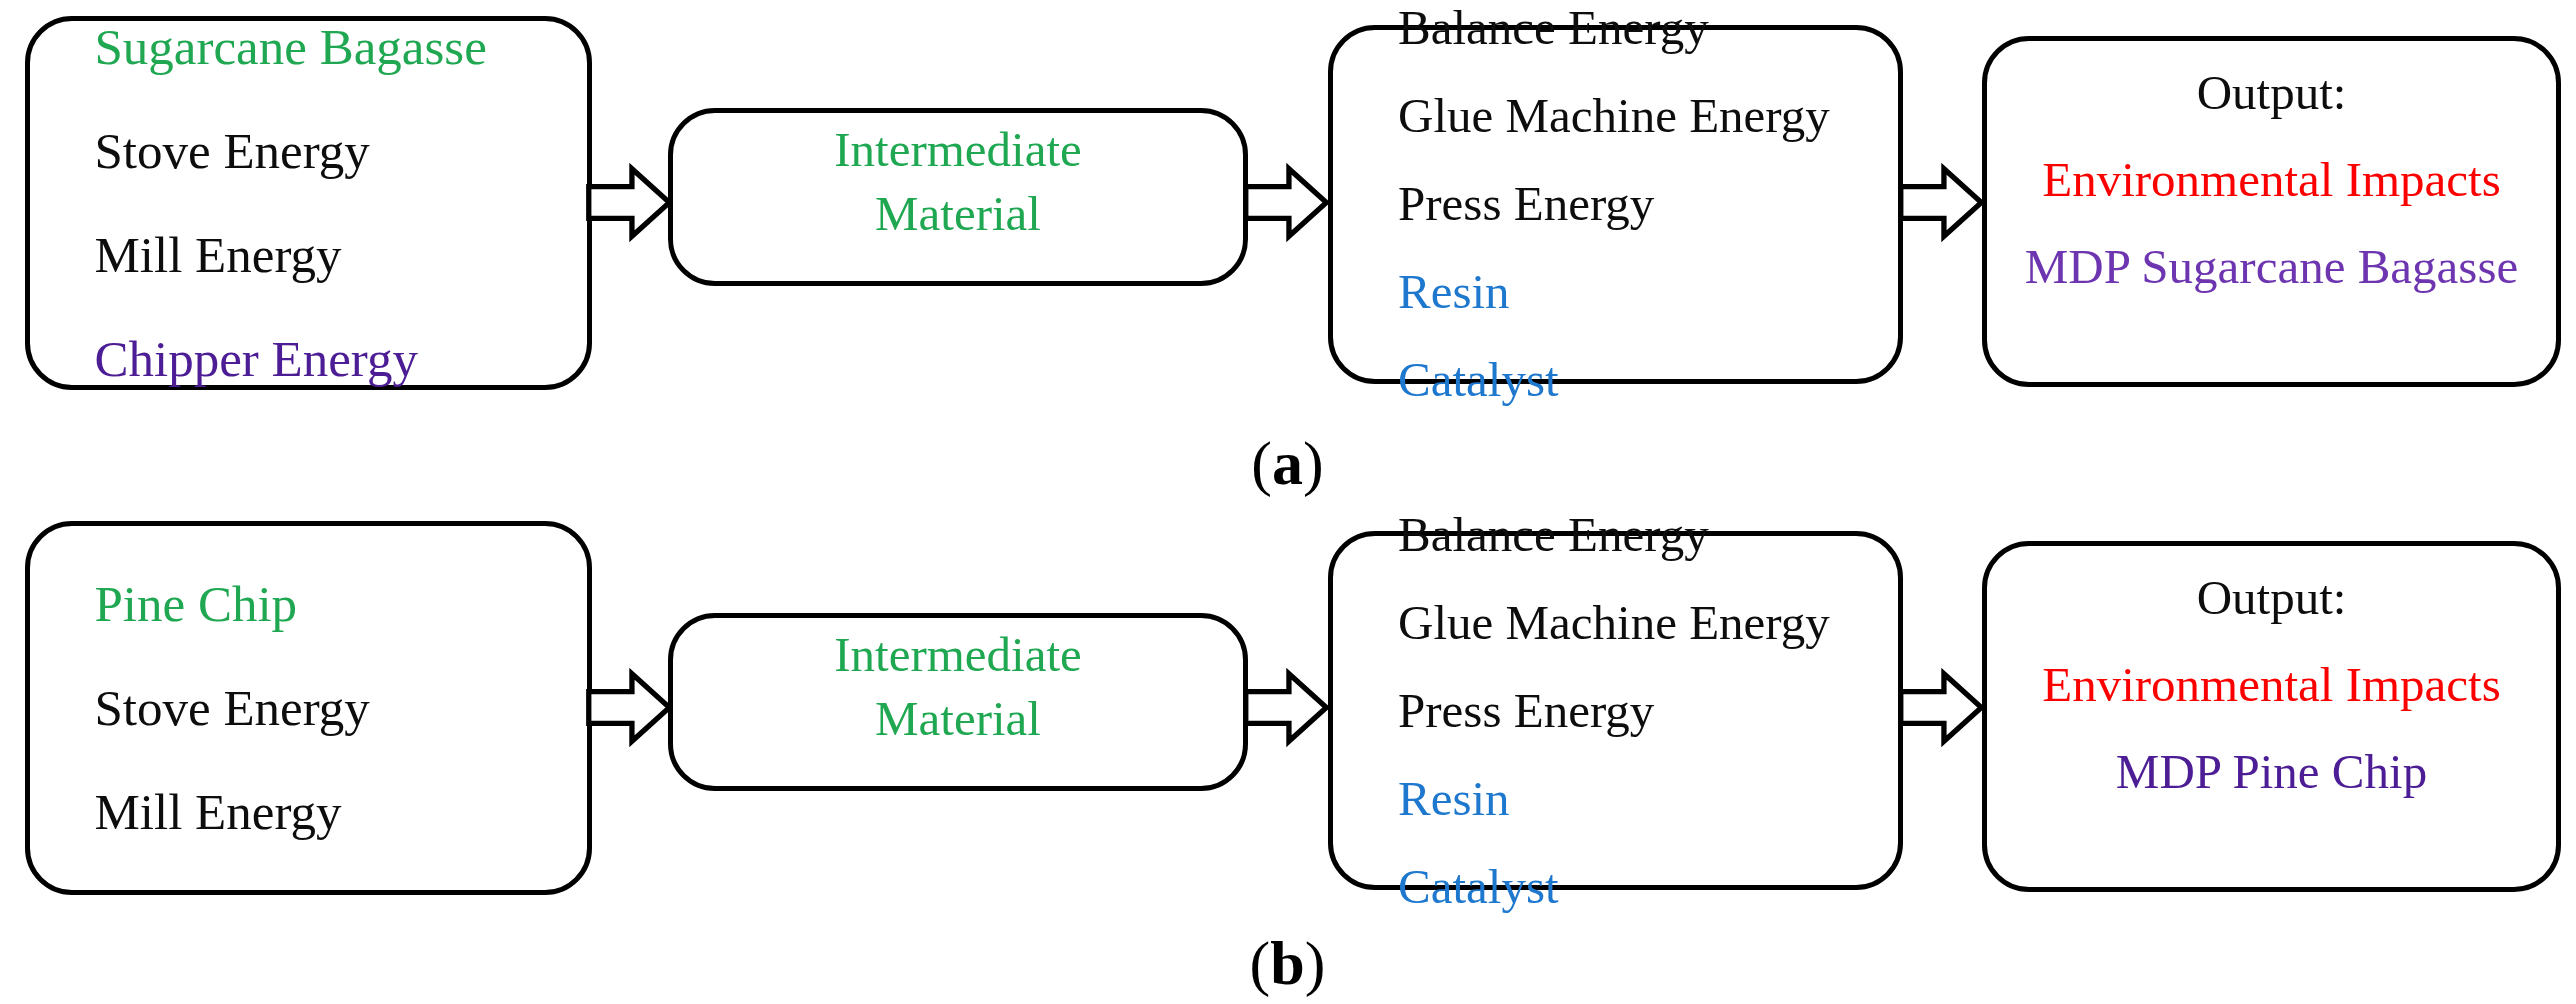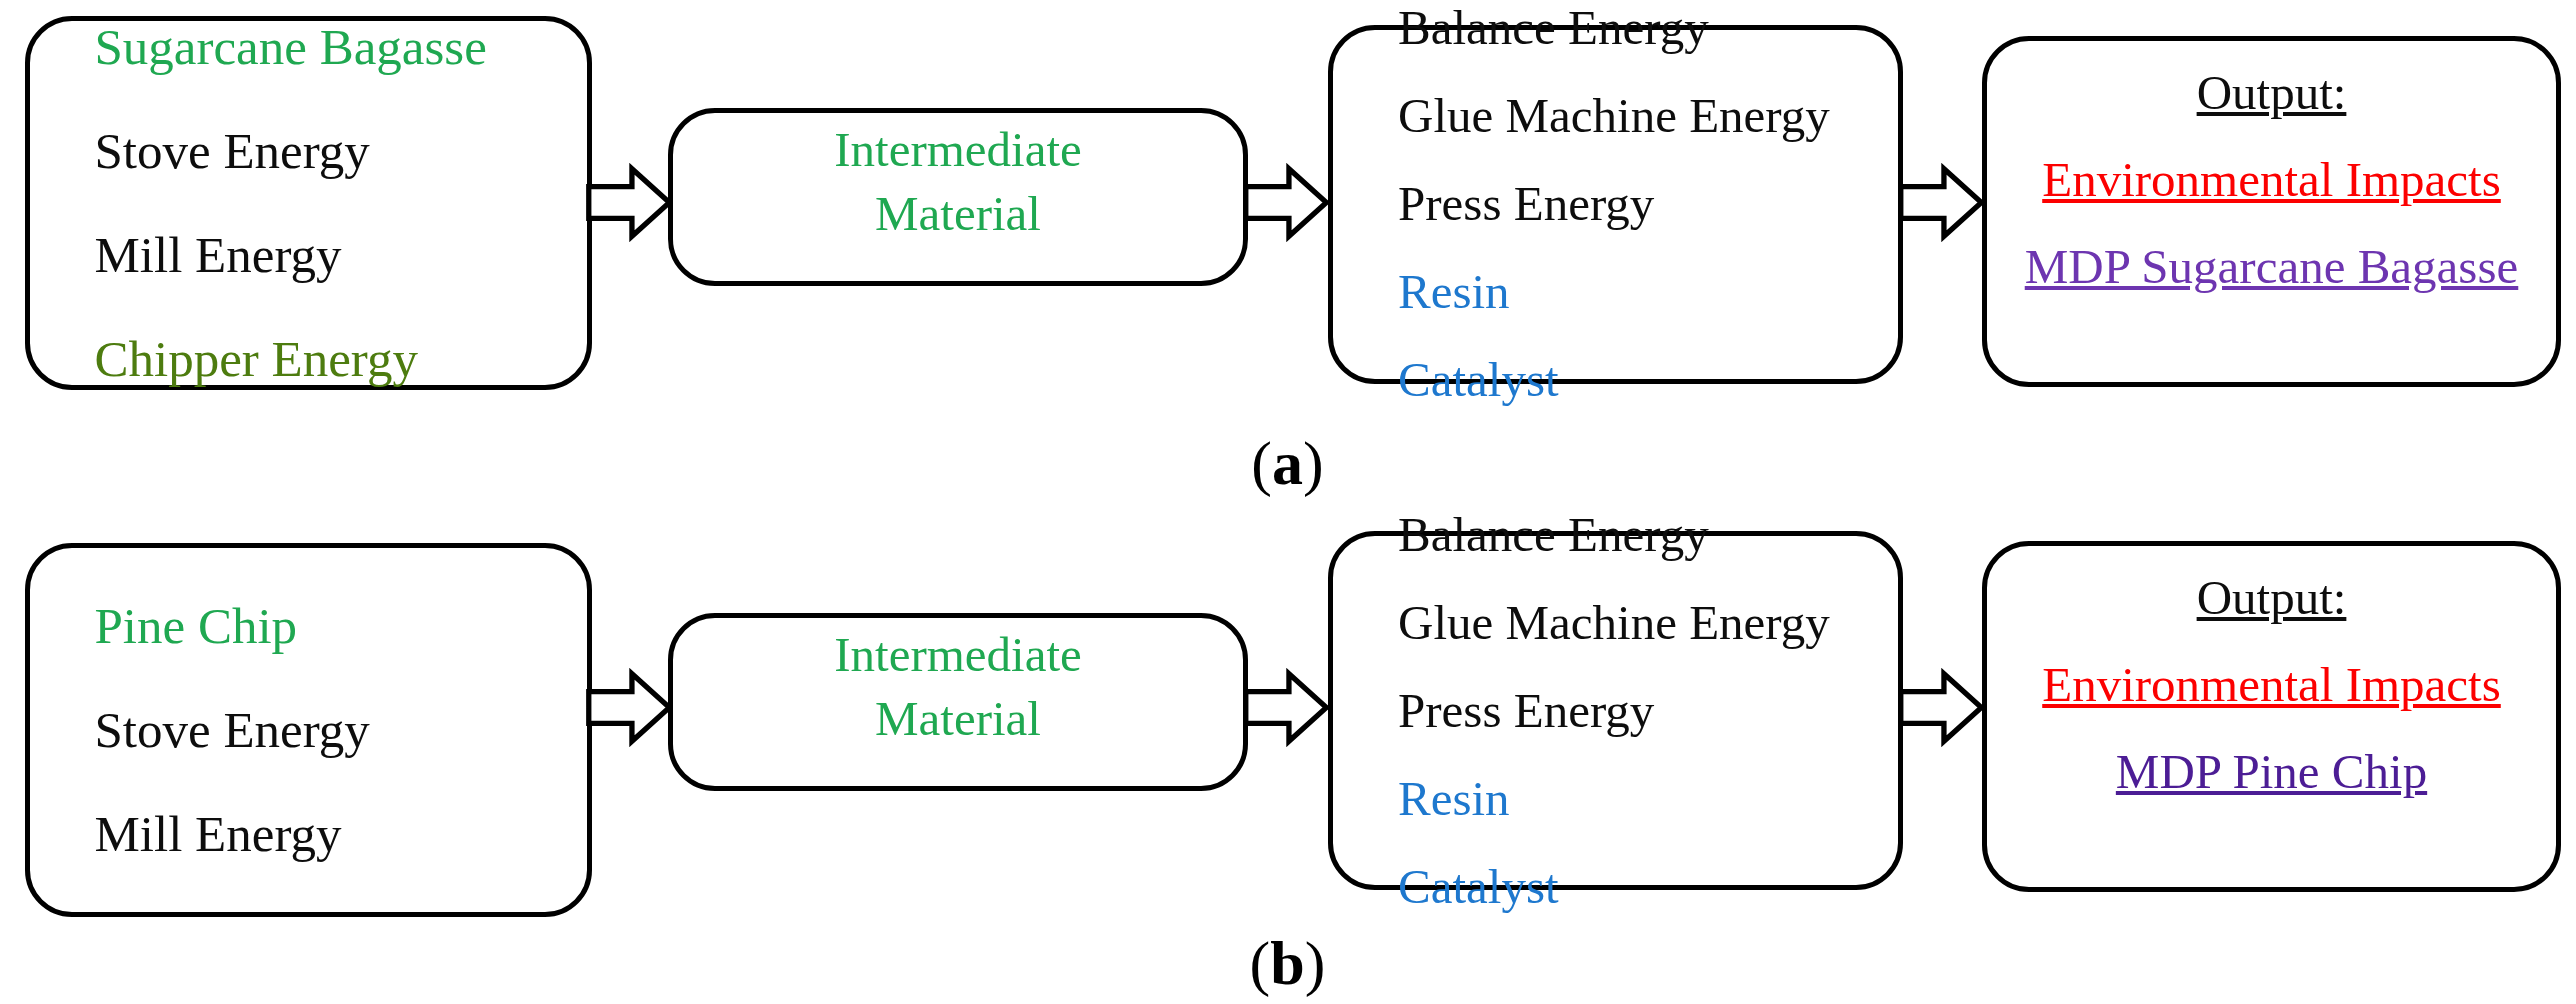--- a/index.html
+++ b/index.html
@@ -12,50 +12,50 @@
        display:flex;flex-direction:column;justify-content:center;}
   .align-left{align-items:flex-start;padding-left:65px;padding-right:8.2px;gap:14px;}
   .align-center{align-items:center;text-align:center;}
 
   .line{white-space:nowrap;}
 
   .b-in  .line{font-size:51px;line-height:90px;}
   .b-mid .line{font-size:49px;line-height:64px;}
   .b-mid{padding-bottom:31px;}
   .b-proc .line{font-size:49px;line-height:74px;}
-  .b-out .line{font-size:49px;line-height:87px;text-decoration:underline;}
+  .b-out .line{font-size:49px;line-height:87px;}
   .b-out{padding-bottom:65px;}
 
   .arrow{position:absolute;width:87px;height:79px;}
 
   .caption{position:absolute;width:327px;text-align:center;
            font-size:62px;line-height:82px;color:#000;}
   .caption .cap-letter{font-weight:bold;}
 
   
   .a-in  {left:24.5px;  top:16.3px;  width:567px; height:374px;}
   .a-mid {left:668px; top:108px; width:580px; height:178px;}
   .a-proc{left:1328px;top:24.5px;  width:575px; height:359px;}
   .a-out {left:1982px;top:36px;  width:579px; height:351px;}
   
-  .bb-in  {left:24.5px;  top:543px; width:567px; height:374px;}
+  .bb-in  {left:24.5px;  top:521px; width:567px; height:374px;}
   .bb-mid {left:668px; top:613px; width:580px; height:178px;}
   .bb-proc{left:1328px;top:531px; width:575px; height:359px;}
   .bb-out {left:1982px;top:541px; width:579px; height:351px;}
 </style>
 </head>
 <body>
 
 <div class="stage">
 
   <div class="box a-in align-left b-in">
     <div class="line" style="color: rgb(31, 168, 81);">Sugarcane Bagasse</div>
     <div class="line" style="color: rgb(13, 13, 13);">Stove Energy</div>
     <div class="line" style="color: rgb(13, 13, 13);">Mill Energy</div>
-    <div class="line" style="color: #4d7c0f;">Chipper Energy</div>
+    <div class="line" style="color: #4c1d95;">Chipper Energy</div>
   </div>
 
   <svg class="arrow" style="left:586px;top:163px;" viewBox="0 0 106 97">
     <path d="M3 29 H56 V7 L102 48.5 L56 90 V68 H3 Z" fill="#ffffff" stroke="#000000" stroke-width="6.5"></path>
   </svg>
 
   <div class="box a-mid align-center b-mid">
     <div class="line" style="color: rgb(31, 168, 81);">Intermediate</div>
     <div class="line" style="color: rgb(31, 168, 81);">Material</div>
   </div>

